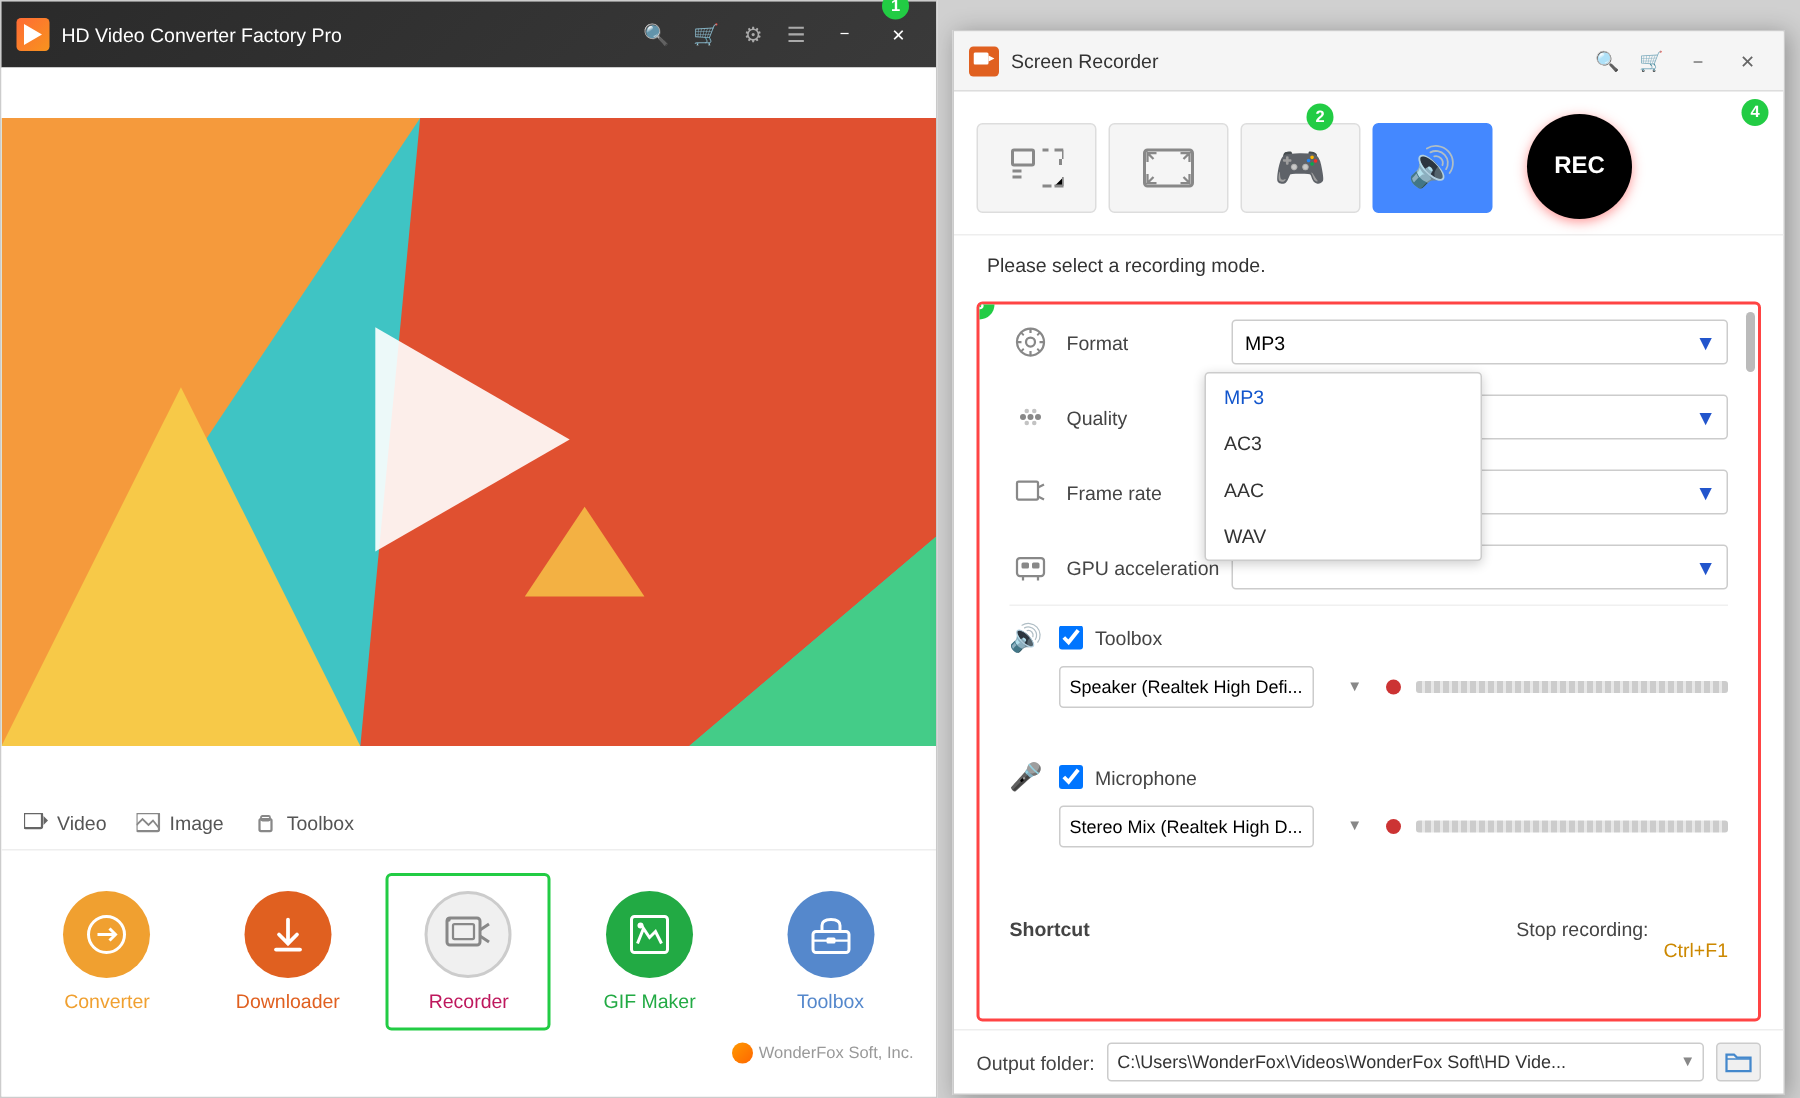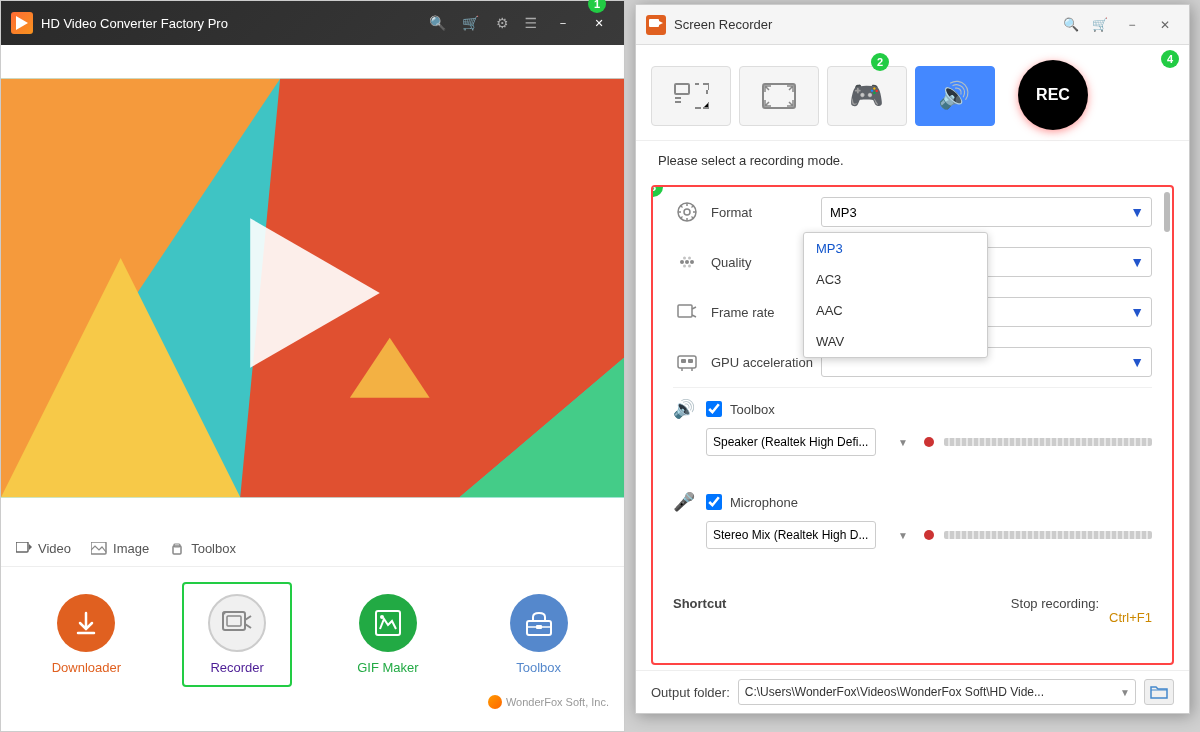--- a/index.html
+++ b/index.html
@@ -121,21 +121,21 @@
       font-weight: 500;
     }
     .icon-converter .icon-circle { background: #f0a030; }
     .icon-downloader .icon-circle { background: #e06020; }
     .icon-recorder .icon-circle { background: #d0d0d0; border: 2px dashed #888; }
     .icon-gifmaker .icon-circle { background: #22aa44; }
     .icon-toolbox .icon-circle { background: #5588cc; }
 
     .icon-converter .icon-label { color: #f0a030; }
     .icon-downloader .icon-label { color: #e06020; }
-    .icon-recorder .icon-label { color: #4c1d95; }
+    .icon-recorder .icon-label { color: #be185d; }
     .icon-gifmaker .icon-label { color: #22aa44; }
     .icon-toolbox .icon-label { color: #5588cc; }
 
     .footer-bar {
       height: 30px;
       display: flex;
       align-items: center;
       justify-content: flex-end;
       padding: 0 15px;
       font-size: 11px;
@@ -146,21 +146,21 @@
     }
     .footer-logo-dot {
       width: 14px; height: 14px;
       background: linear-gradient(135deg, #ff9900, #ff6600);
       border-radius: 50%;
     }
 
     
     .recorder-window {
       position: absolute;
-      left: 635px; top: 4px;
+      left: 635px; top: 20px;
       width: 555px; height: 710px;
       background: #fff;
       border: 1px solid #ccc;
       box-shadow: 2px 2px 15px rgba(0,0,0,0.3);
       display: flex;
       flex-direction: column;
     }
     .recorder-titlebar {
       background: #f5f5f5;
       height: 40px;
@@ -544,20 +544,29 @@
         <svg width="16" height="14" viewBox="0 0 16 14">
           <rect x="4" y="4" width="8" height="8" rx="1" fill="none" stroke="#888" stroke-width="1.5"></rect>
           <rect x="5" y="2" width="6" height="3" rx="1" fill="none" stroke="#888" stroke-width="1.2"></rect>
         </svg>
         <span>Toolbox</span>
       </div>
     </div>
 
     <div class="icons-row">
 
+      <div class="icon-item icon-converter">
+        <div class="icon-circle">
+          <svg width="32" height="32" viewBox="0 0 32 32">
+            <circle cx="16" cy="16" r="12" fill="none" stroke="white" stroke-width="2"></circle>
+            <path d="M10,16 L22,16 M18,12 L22,16 L18,20" stroke="white" stroke-width="2" fill="none"></path>
+          </svg>
+        </div>
+        <span class="icon-label">Converter</span>
+      </div>
 
       <div class="icon-item icon-downloader">
         <div class="icon-circle">
           <svg width="32" height="32" viewBox="0 0 32 32">
             <path d="M16,6 L16,22 M10,16 L16,22 L22,16" stroke="white" stroke-width="2.5" fill="none" stroke-linecap="round"></path>
             <line x1="8" y1="26" x2="24" y2="26" stroke="white" stroke-width="2.5" stroke-linecap="round"></line>
           </svg>
         </div>
         <span class="icon-label">Downloader</span>
       </div>

